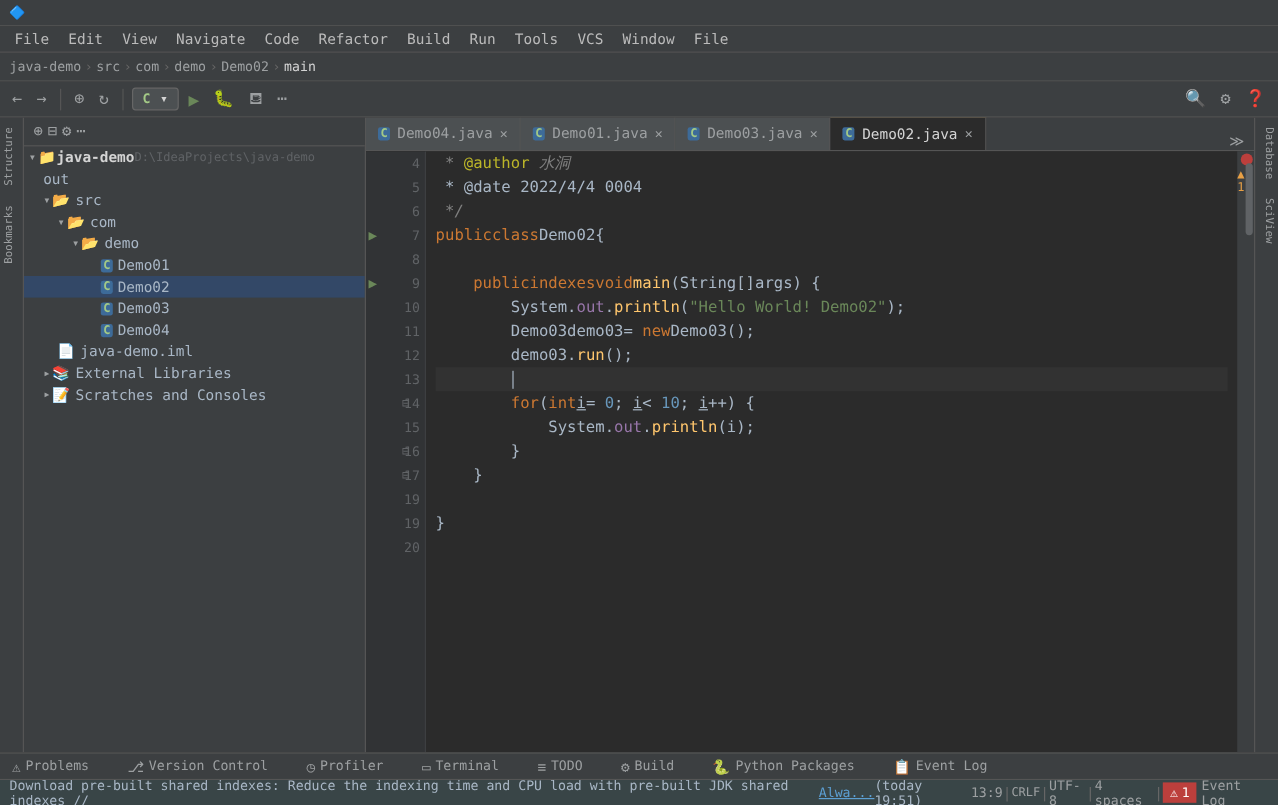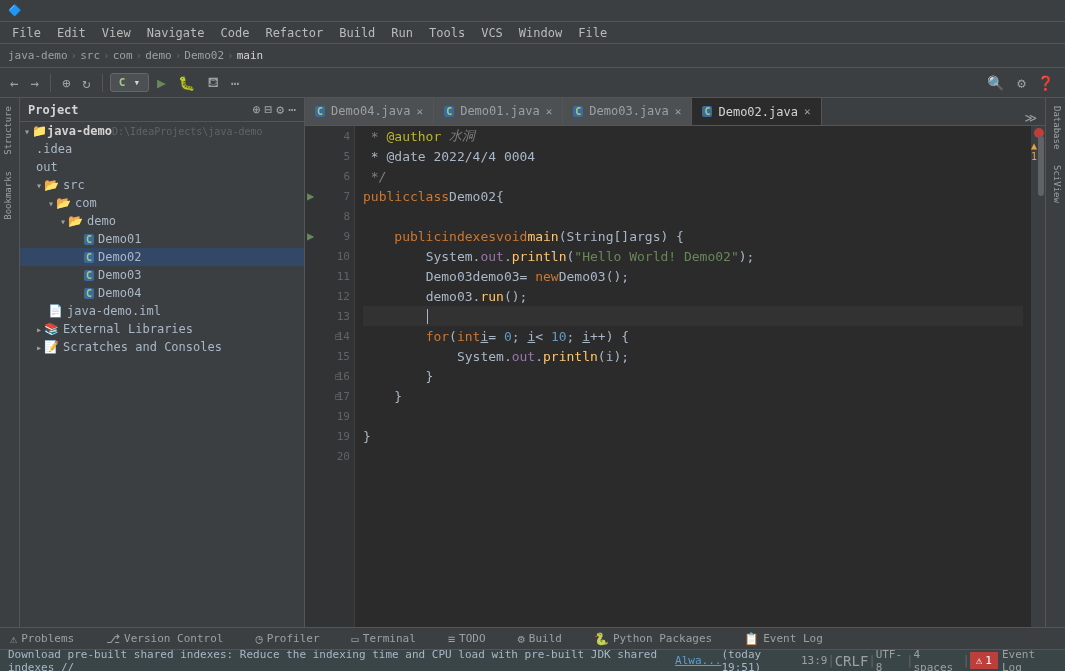--- a/index.html
+++ b/index.html
@@ -417,38 +417,33 @@
 
 <div class="main-area">
 
   <div class="left-sidebar-tabs">
     <span class="side-tab">Structure</span>
     <span class="side-tab">Bookmarks</span>
   </div>
 
   <div class="file-tree">
     <div class="file-tree-header">
-      <span class="file-tree-title">Project</span>
       <div class="file-tree-actions">
         <span class="tree-action-btn">⊕</span>
         <span class="tree-action-btn">⊟</span>
         <span class="tree-action-btn">⚙</span>
         <span class="tree-action-btn">⋯</span>
       </div>
     </div>
     <div class="tree-content" id="tree-content">
         <div class="tree-item">
           <span class="tree-arrow">▾</span>
           <span>📁</span> 
           <strong style="color:#d4d4d4;">java-demo</strong> 
           <span style="color:#606366; font-size:10px;">D:\IdeaProjects\java-demo</span>
-        </div>
-        <div class="tree-item">
-          <span style="width:12px;display:inline-block;"></span>
-          <span class="tree-label">.idea</span>
         </div>
         <div class="tree-item">
           <span style="width:12px;display:inline-block;"></span>
           <span class="tree-label">out</span>
         </div>
         <div class="tree-item">
           <span style="width:12px;display:inline-block;"></span>
           <span class="tree-arrow">▾</span>
           <span class="tree-icon folder-icon">📂</span>
           <span class="tree-label">src</span>
@@ -677,21 +672,21 @@
     </div>
   </div>
 
 <div class="notification-bar">
   <span class="notification-text">Download pre-built shared indexes: Reduce the indexing time and CPU load with pre-built JDK shared indexes // </span>
   <span class="notification-link">Alwa...</span>
   <span class="notification-text"> (today 19:51)</span>
   <div style="flex:1;"></div>
   <span class="status-item" style="color:#9da0a2; font-size:11px;">13:9</span>
   <span style="color:#666;">|</span>
-  <span class="status-item" style="color:#9da0a2; font-size:14px;">CRLF</span>
+  <span class="status-item" style="color:#9da0a2; font-size:10px;">CRLF</span>
   <span style="color:#666;">|</span>
   <span class="status-item" style="color:#9da0a2; font-size:11px;">UTF-8</span>
   <span style="color:#666;">|</span>
   <span class="status-item" style="color:#9da0a2; font-size:11px;">4 spaces</span>
   <span style="color:#666;">|</span>
   <span style="background:#bc3f3c; color:white; font-size:11px; padding: 2px 6px; display:flex; align-items:center; gap:3px;">
       <span>⚠</span>
       <span>1</span>
     </span>
   <span class="status-item" style="color:#9da0a2; font-size:11px; margin-left:4px;">Event Log</span>

